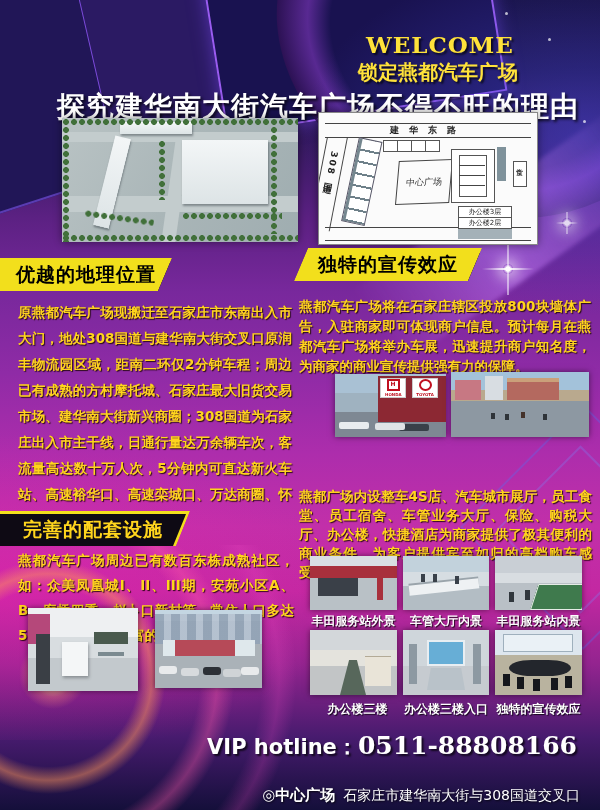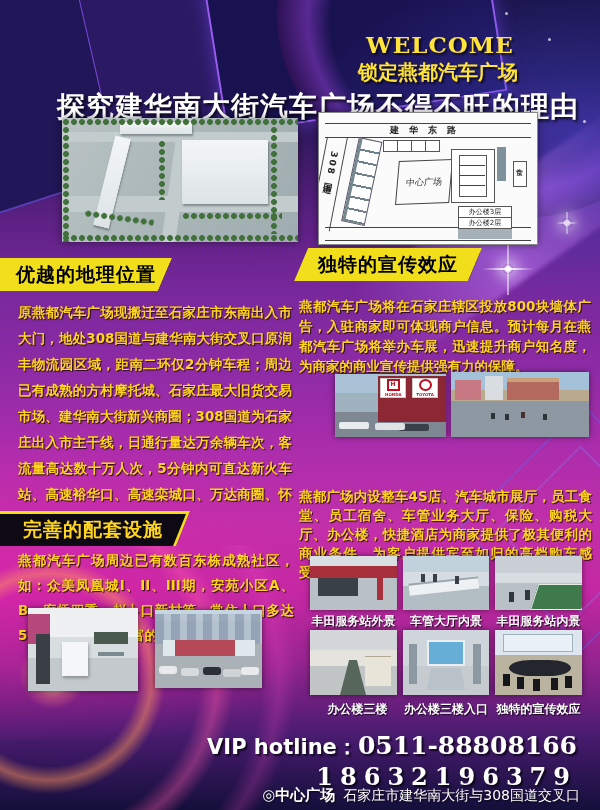--- a/index.html
+++ b/index.html
@@ -265,19 +265,18 @@
   </div>
   <div class="photo" style="left:155px;top:610px;width:107px;height:78px;">
     <div class="bb" style="inset:0;background:linear-gradient(180deg,#c4d6e2 0 14%,#9fb0c2 14% 44%,#aab2b8 44% 100%);"></div>
     <div class="bb" style="left:0;top:4px;width:107px;height:30px;background:repeating-linear-gradient(90deg,#93a3b5 0 9px,#b7c3d1 9px 16px);opacity:.9;"></div>
     <div class="bb" style="left:8px;top:30px;width:92px;height:16px;background:#b64a58;box-shadow:inset 12px 0 0 #dfe8ec,inset -20px 0 0 #dfe8ec;"></div>
     <div class="bb" style="left:4px;bottom:14px;width:18px;height:8px;border-radius:3px;background:#e8eaec;box-shadow:22px 2px 0 #d7dadd,44px 1px 0 #2c3036,64px 3px 0 #cfd3d6,82px 1px 0 #e8eaec;"></div>
   </div>
 
   <div class="hotline">
     <div class="l1"><span>VIP hotline：</span><span class="num">0511-88808166</span></div>
-    <div class="l2">18632196379</div>
   </div>
   <div class="location">
     <span class="lab">◎中心广场</span><span>石家庄市建华南大街与308国道交叉口</span>
   </div>
 
 </div>
 
 </body></html>

